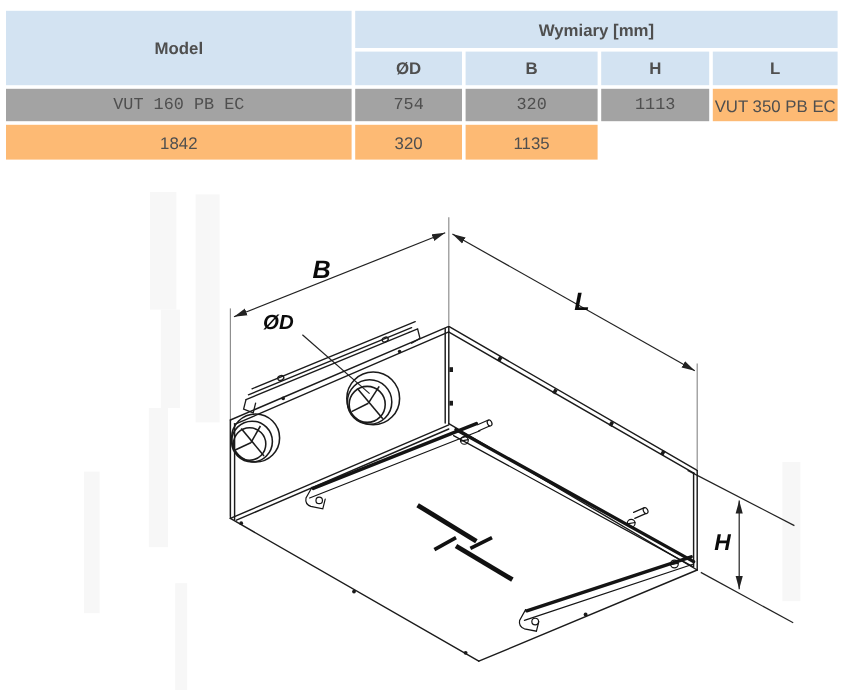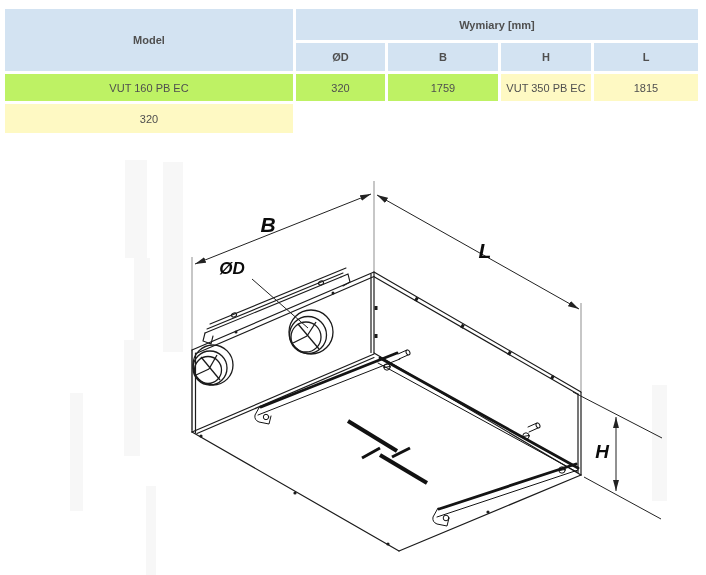--- a/index.html
+++ b/index.html
@@ -4,52 +4,54 @@
 <style>
   html,body{margin:0;padding:0;background:#ffffff;}
   .page{position:relative;width:706px;height:575px;background:#ffffff;overflow:hidden;
         font-family:"Liberation Sans",sans-serif;}
   
   .dims-table{position:absolute;left:5px;top:9px;width:693px;display:grid;
     grid-template-columns:288px 89px 110px 90px 104px;
     grid-template-rows:31px 28px 27px 29px;
     gap:3px;background:#ffffff;}
   .cell{display:flex;align-items:center;justify-content:center;
-        font-size:11px;color:#4f4f4f;}
+        font-size:14px;color:#4f4f4f;}
   .cell.head{background:#d3e3f2;font-weight:bold;}
   .cell.model-span{grid-column:1;grid-row:1 / span 2;}
   .cell.wym-span{grid-column:2 / span 4;grid-row:1;}
-  .cell.row-a{background:#bef264;}
-  .cell.row-b{background:#fef9c3;}
+  .cell.row-a{background:#a3a3a3;font-family:Liberation Mono, monospace;}
+  .cell.row-b{background:#fdba74;}
   
   .diagram{position:absolute;left:0;top:145px;width:706px;height:430px;}
   svg text.dim-label{font-family:"Liberation Sans",sans-serif;font-weight:bold;
        font-style:italic;fill:#0b0b0b;}
 </style>
 </head>
 <body>
 
 <div class="page">
 
   <div class="dims-table">
     <div class="cell head model-span">Model</div>
     <div class="cell head wym-span">Wymiary [mm]</div>
 
     <div class="cell head" style="grid-row:2">ØD</div>
     <div class="cell head" style="grid-row:2">B</div>
     <div class="cell head" style="grid-row:2">H</div>
     <div class="cell head" style="grid-row:2">L</div>
 
     <div class="cell row-a">VUT 160 PB EC</div>
+    <div class="cell row-a">754</div>
     <div class="cell row-a">320</div>
-    <div class="cell row-a">1759</div>
+    <div class="cell row-a">1113</div>
 
     <div class="cell row-b">VUT 350 PB EC</div>
-    <div class="cell row-b">1815</div>
+    <div class="cell row-b">1842</div>
     <div class="cell row-b">320</div>
+    <div class="cell row-b">1135</div>
   </div>
 
   <div class="diagram">
   <svg width="706" height="430" viewBox="0 145 706 430">
     <defs>
       <marker id="arr" viewBox="0 0 10 6" refX="10" refY="3" markerWidth="11" markerHeight="6.6" orient="auto-start-reverse">
         <path d="M10,3 L0,0.3 L0,5.7 Z" fill="#222"></path>
       </marker>
     </defs>
 

